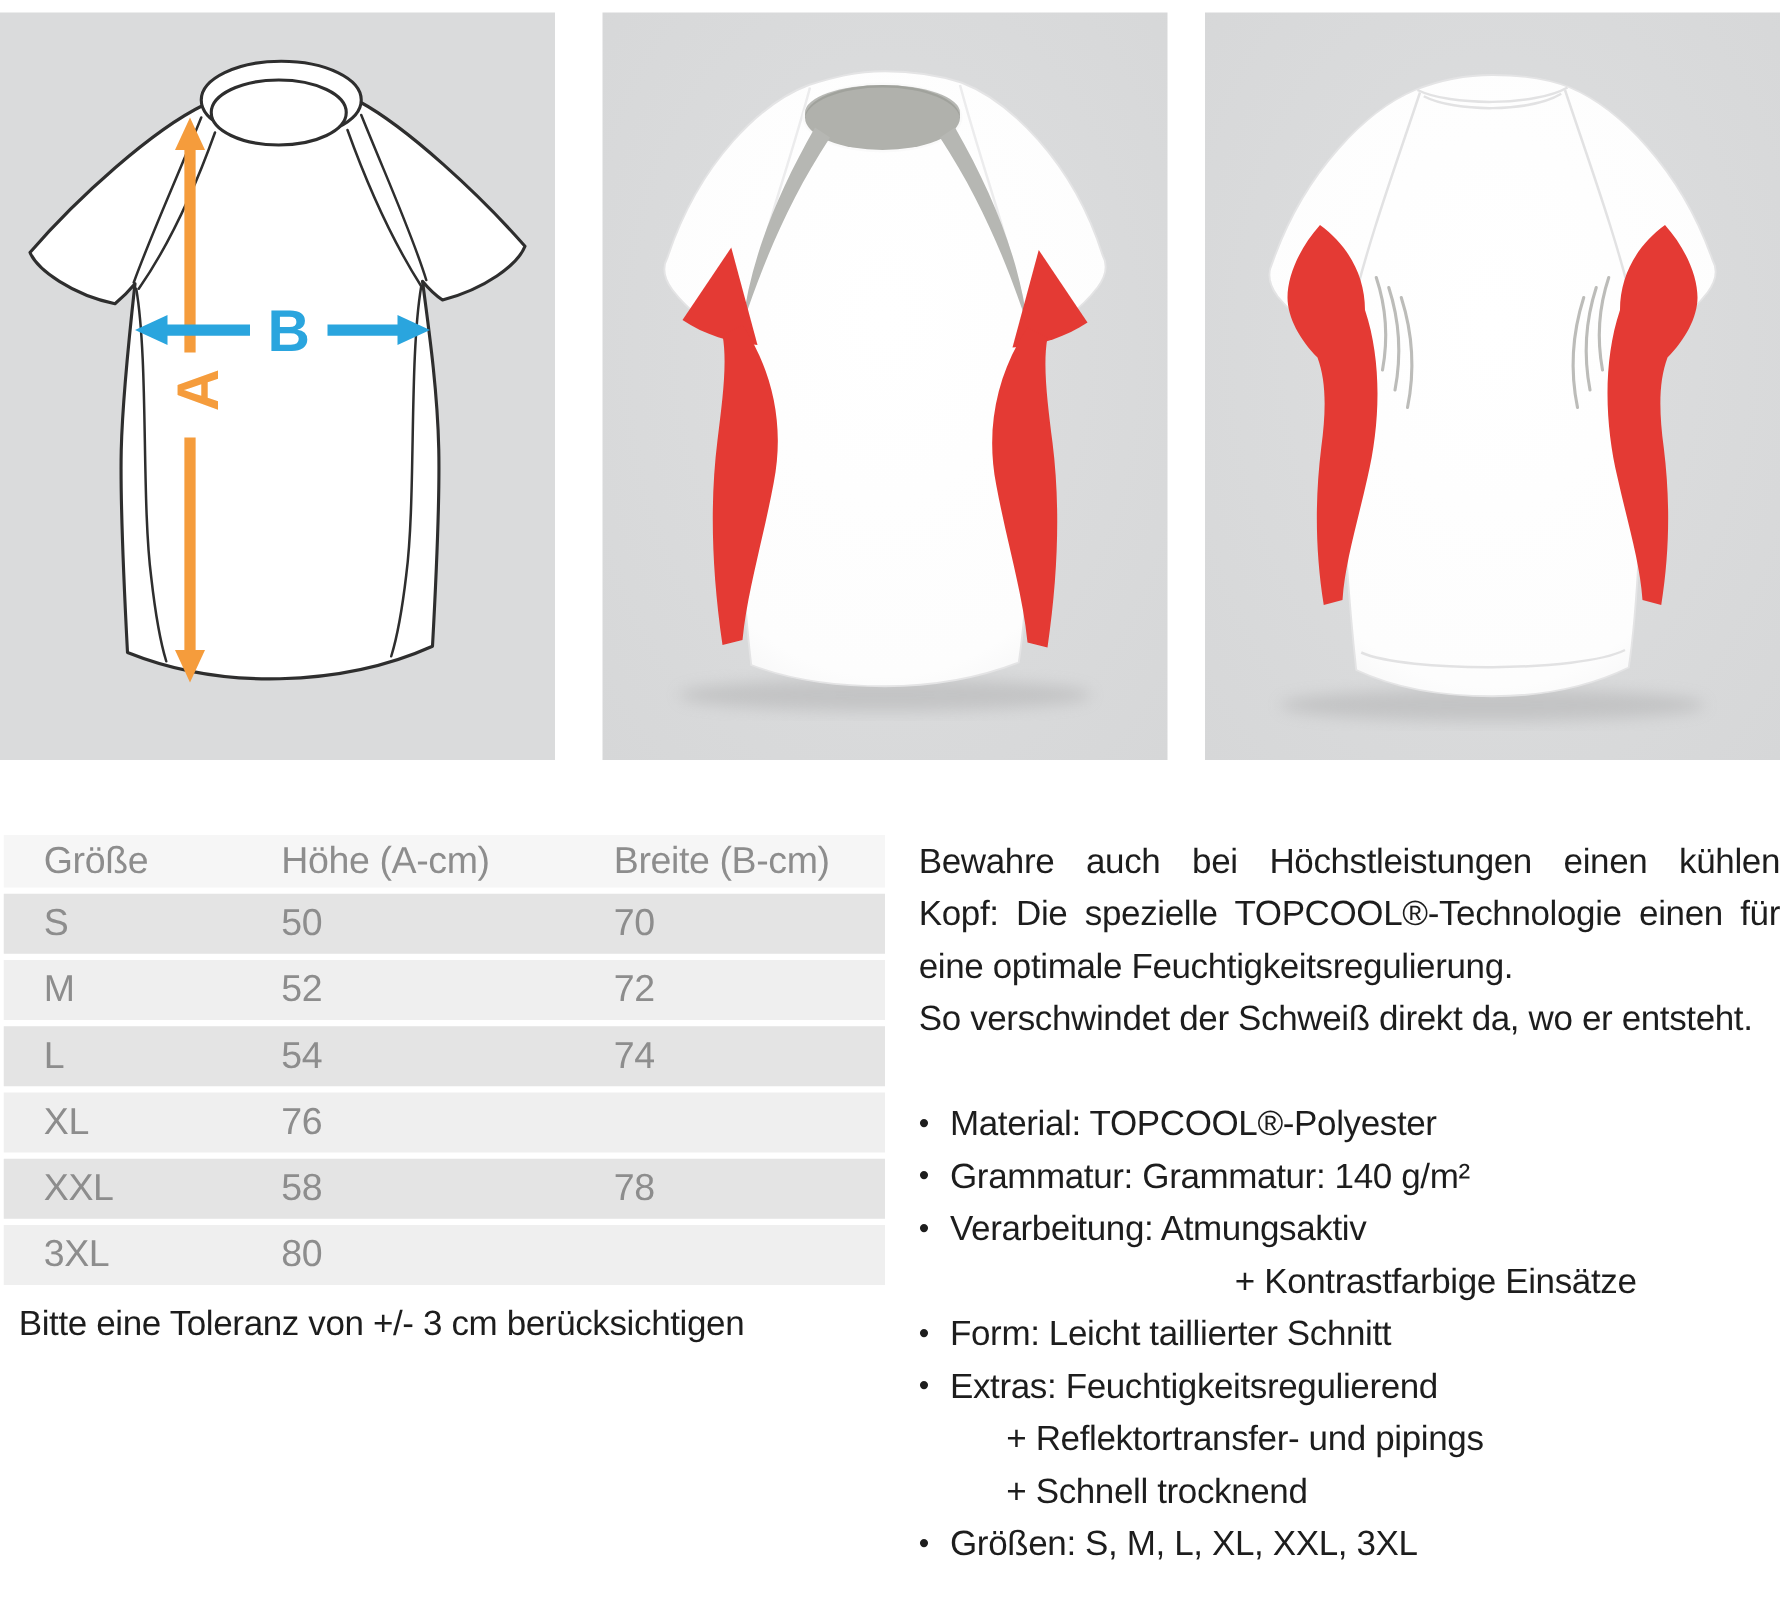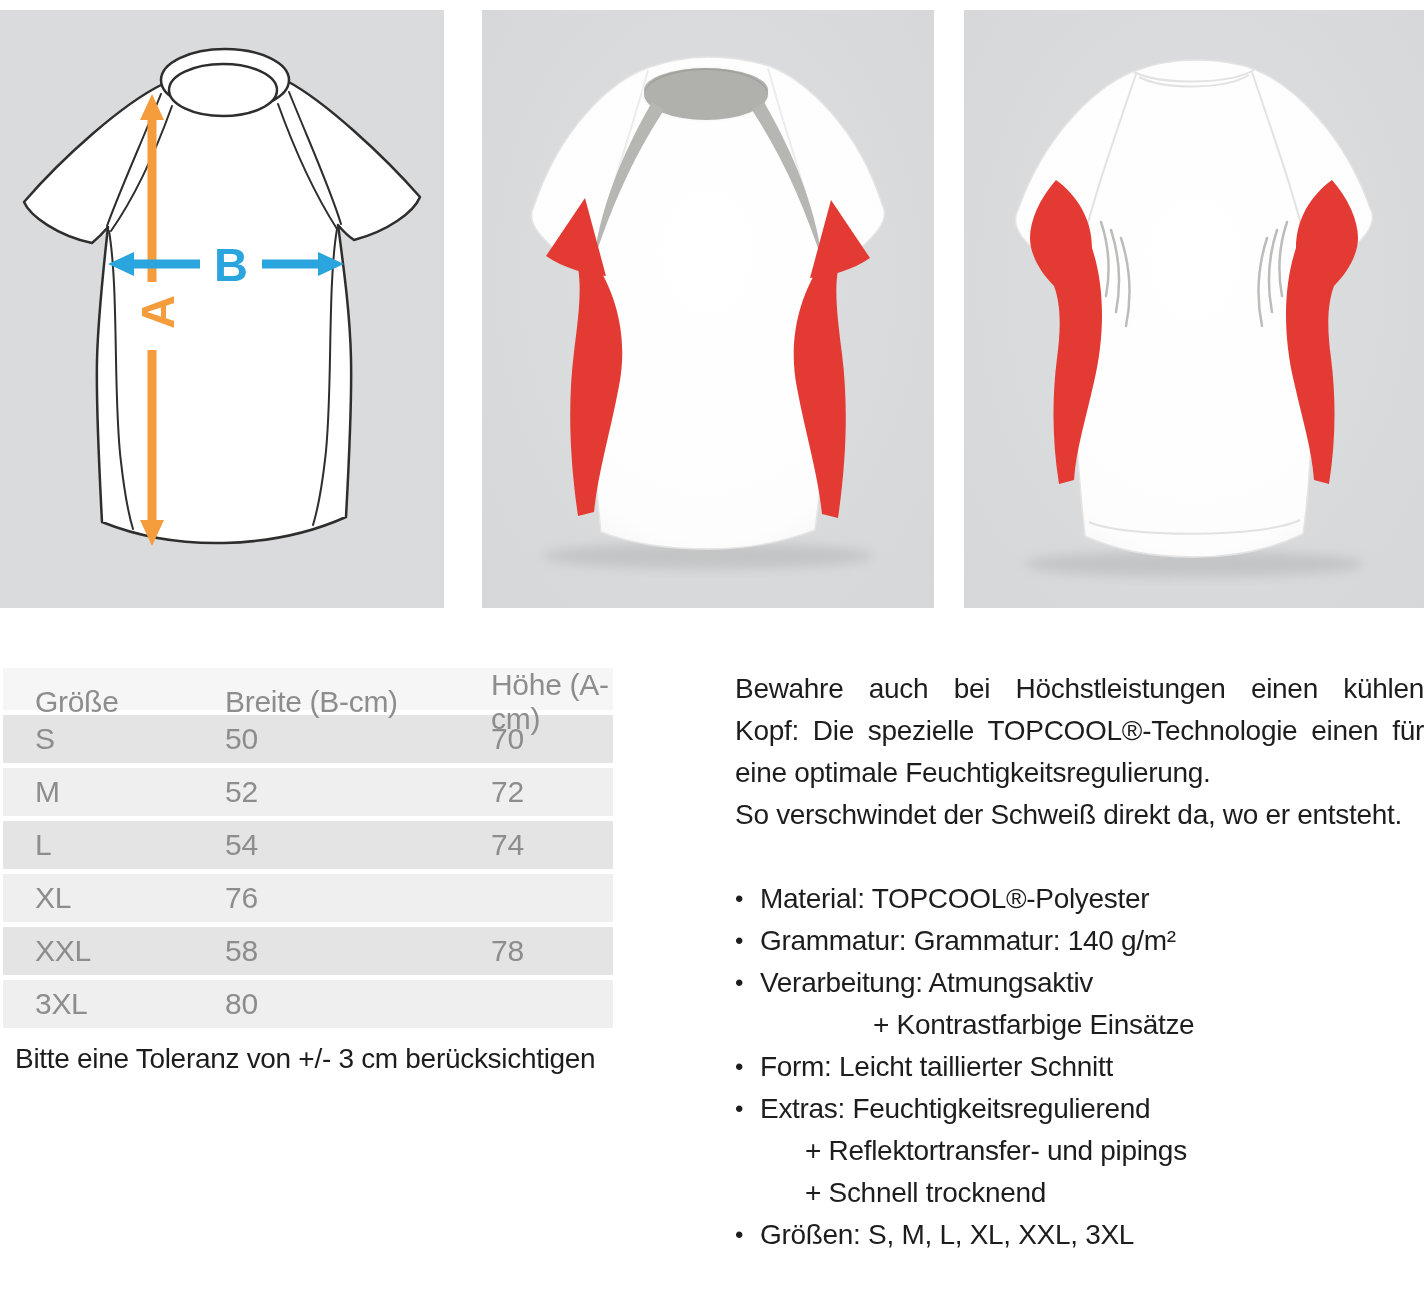--- a/index.html
+++ b/index.html
@@ -18,21 +18,21 @@
   }
   .panel svg { display: block; width: 100%; height: 100%; }
   #panel-measure { left: 0;     width: 444px; }
   #panel-front   { left: 482px; width: 452px; background: radial-gradient(ellipse at 50% 45%, #dedfe0 0%, #d6d7d8 100%); }
   #panel-back    { left: 964px; width: 460px; background: radial-gradient(ellipse at 50% 45%, #dedfe0 0%, #d6d7d8 100%); }
 
   
   .size-table {
     position: absolute;
     left: 3px; top: 668px;
-    width: 610px;
+    width: 705px;
   }
   .t-row {
     display: grid;
     grid-template-columns: 190px 266px 1fr;
     padding-left: 32px;
     align-items: center;
     height: 48px;
     margin-bottom: 5px;
     color: #8d8d8d;
     font-size: 30px;
@@ -60,21 +60,21 @@
     font-size: 28px;
     letter-spacing: -0.3px;
     line-height: 42px;
   }
   .intro-line { padding-left: 7px; }
   .intro-line.just { text-align: justify; text-align-last: justify; }
   .spec-list { margin-top: 42px; }
   .spec-line { display: flex; }
   .spec-line .dot { width: 25px; padding-left: 7px; font-size: 24px; }
   .spec-line.sub1 { padding-left: 77px; }
-  .spec-line.sub2 { padding-left: 145px; }
+  .spec-line.sub2 { padding-left: 145px; justify-content: center; }
 </style>
 </head>
 <body>
 
 <div class="panel" id="panel-measure">
   <svg viewBox="0 0 444 598">
 
     <g fill="#ffffff" stroke="#2e2e2e" stroke-width="2.5" stroke-linejoin="round" stroke-linecap="round">
       <path d="M 163 74
                C 122 94, 62 148, 24 192
@@ -245,22 +245,22 @@
       <path d="M 323 212 q -12 36 -5 74"></path>
       <path d="M 313 220 q -13 40 -5 82"></path>
       <path d="M 303 228 q -14 44 -5 88"></path>
     </g>
   </svg>
 </div>
 
 <div class="size-table">
   <div class="t-row head">
     <span>Größe</span>
+    <span>Höhe (A-cm)</span>
     <span>Breite (B-cm)</span>
-    <span>Höhe (A-cm)</span>
   </div>
   <div class="t-row dark">
     <span>S</span>
     <span>50</span>
     <span>70</span>
   </div>
   <div class="t-row lite">
     <span>M</span>
     <span>52</span>
     <span>72</span>

